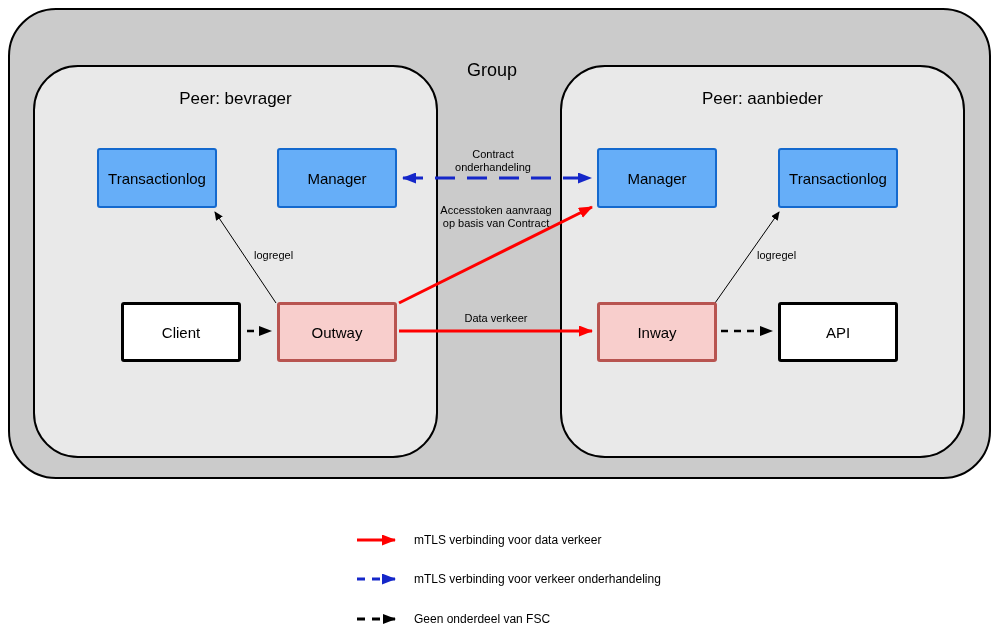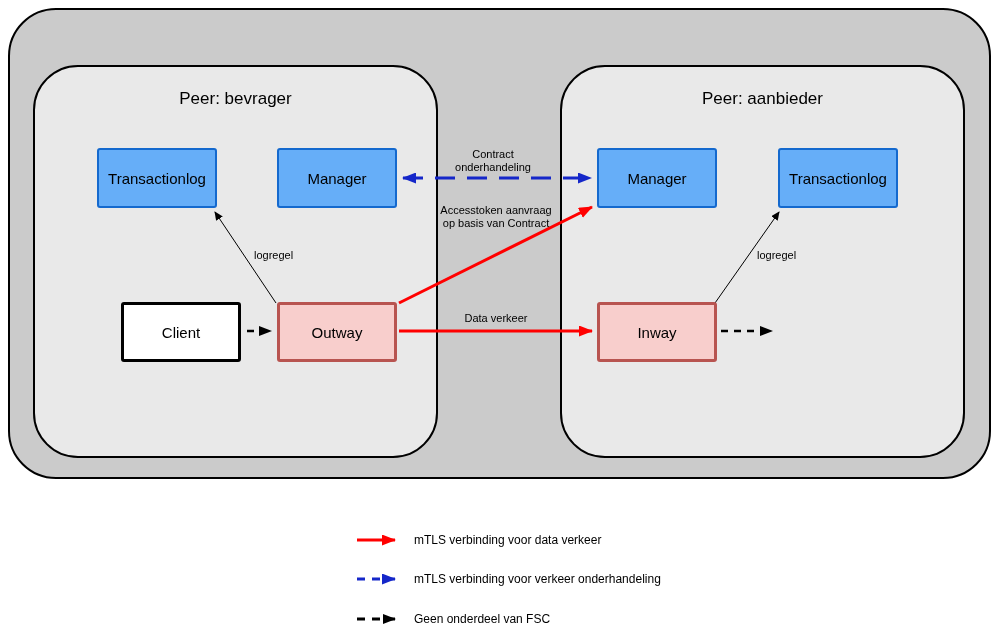--- a/index.html
+++ b/index.html
@@ -89,20 +89,21 @@
   }
   .legend-row .txt { font-size: 12px; }
   .legend-row svg { display: block; }
 </style>
 </head>
 <body>
 
 <div class="canvas">
 
   <div class="group-box"></div>
+  <div class="group-title">Group</div>
 
   <div class="peer-box peer-left"></div>
   <div class="peer-box peer-right"></div>
   <div class="peer-title left">Peer: bevrager</div>
   <div class="peer-title right">Peer: aanbieder</div>
 
   <svg class="edges" width="1002" height="636">
     <defs>
       <marker id="mk-red-end" markerUnits="userSpaceOnUse" markerWidth="15" markerHeight="12" refX="13" refY="5.5" orient="auto">
         <path d="M0,0 L14,5.5 L0,11 Z" class="mk-red"></path>
@@ -137,20 +138,21 @@
   </svg>
 
   <div class="node blue" style="left:97px; top:148px;">Transactionlog</div>
   <div class="node blue" style="left:277px; top:148px;">Manager</div>
   <div class="node white" style="left:97px; top:302px;margin-left:24px;">Client</div>
   <div class="node pink" style="left:277px; top:302px;">Outway</div>
 
   <div class="node blue" style="left:597px; top:148px;">Manager</div>
   <div class="node blue" style="left:778px; top:148px;">Transactionlog</div>
   <div class="node pink" style="left:597px; top:302px;">Inway</div>
+  <div class="node white" style="left:778px; top:302px;">API</div>
 
   <div class="edge-label" style="left:433px; top:148px; width:120px;">
     <div>Contract</div>
     <div>onderhandeling</div>
   </div>
 
   <div class="edge-label" style="left:436px; top:204px; width:120px;">
     <div>Accesstoken aanvraag</div>
     <div>op basis van Contract</div>
   </div>

